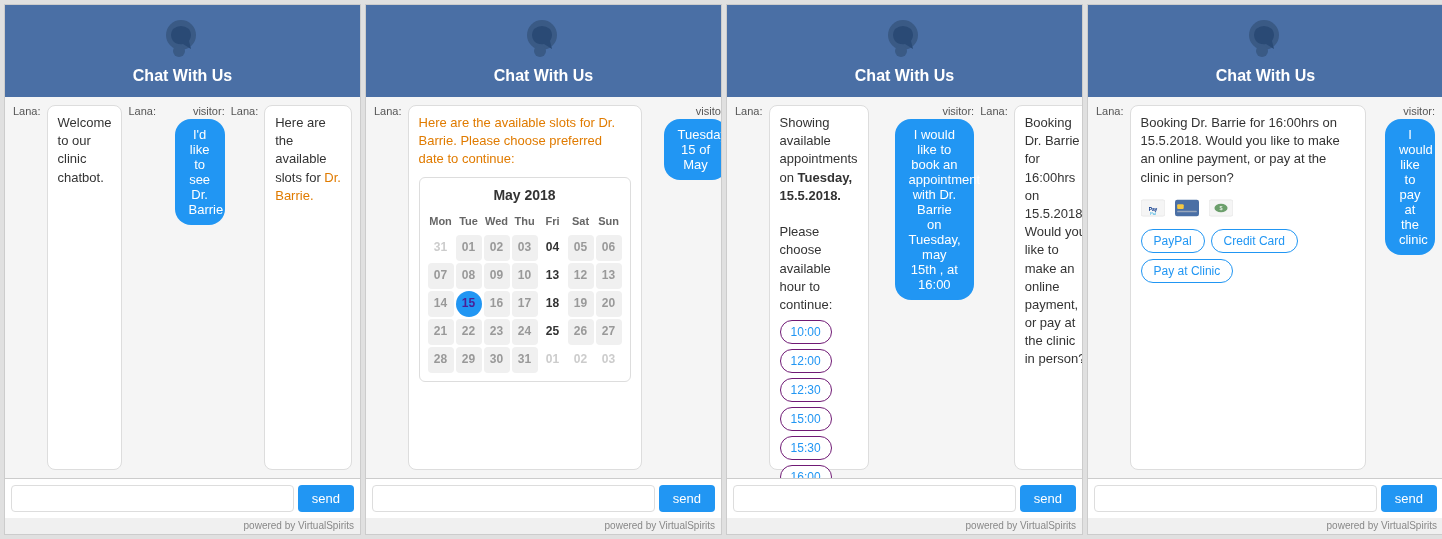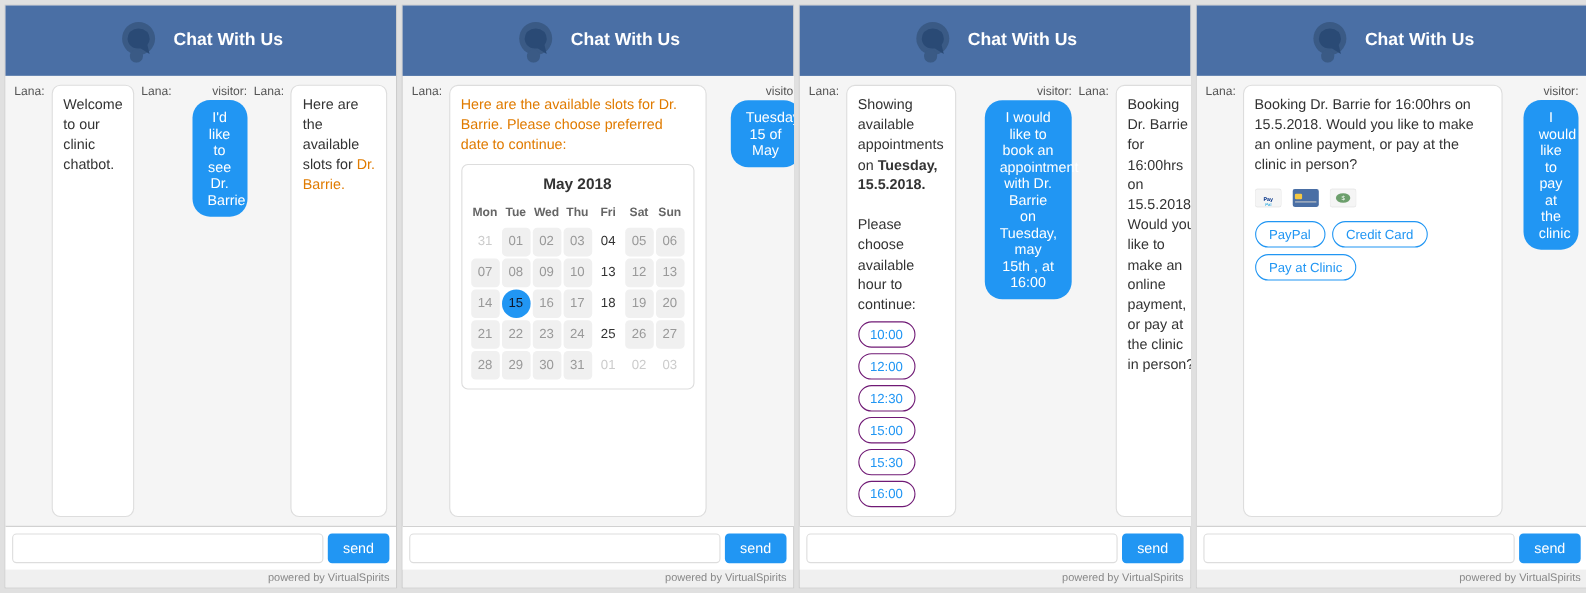--- a/index.html
+++ b/index.html
@@ -27,20 +27,21 @@
     .chat-header {
       background: #4a6fa5;
       color: white;
       padding: 12px;
       display: flex;
       align-items: center;
       justify-content: center;
       gap: 10px;
       font-size: 16px;
       font-weight: bold;
+      flex-direction: column;
     }
 
     .chat-header-icon {
       width: 40px;
       height: 40px;
     }
 
     .chat-body {
       flex: 1;
       overflow-y: auto;
@@ -181,25 +182,26 @@
       padding: 4px 2px;
       border-radius: 50%;
       width: 26px;
       height: 26px;
       display: flex;
       align-items: center;
       justify-content: center;
       margin: auto;
       cursor: pointer;
       color: #333;
+      font-weight: bold;
     }
 
     .cal-cell.other-month { color: #ccc; }
     .cal-cell.unavailable { background: #f0f0f0; color: #999; cursor: default; border-radius: 4px; width: 26px; height: 26px; }
-    .cal-cell.selected { background: #2196F3; color: #0f172a; border-radius: 50%; }
+    .cal-cell.selected { background: #2196F3; color: #4c1d95; border-radius: 50%; }
 
     
     .time-slot-btn {
       border: 1px solid #701a75;
       background: white;
       color: #2196F3;
       border-radius: 14px;
       padding: 4px 10px;
       font-size: 12px;
       cursor: pointer;

